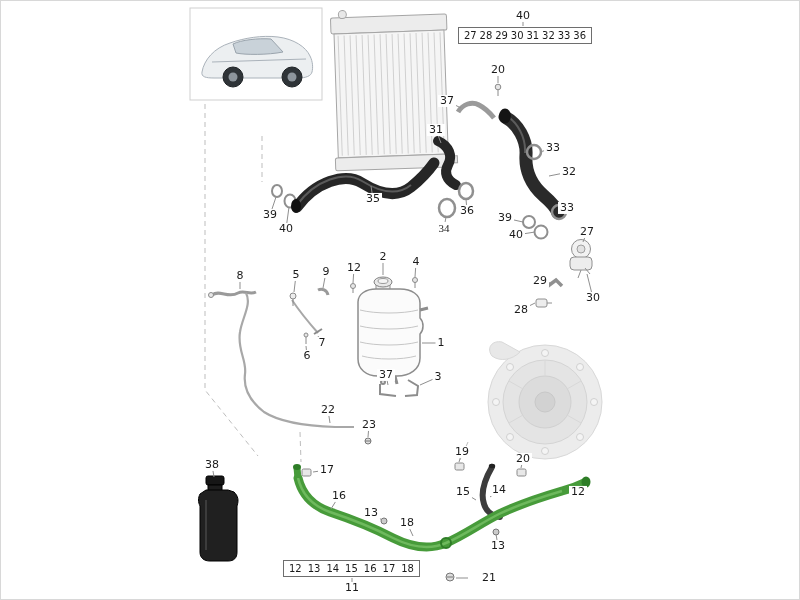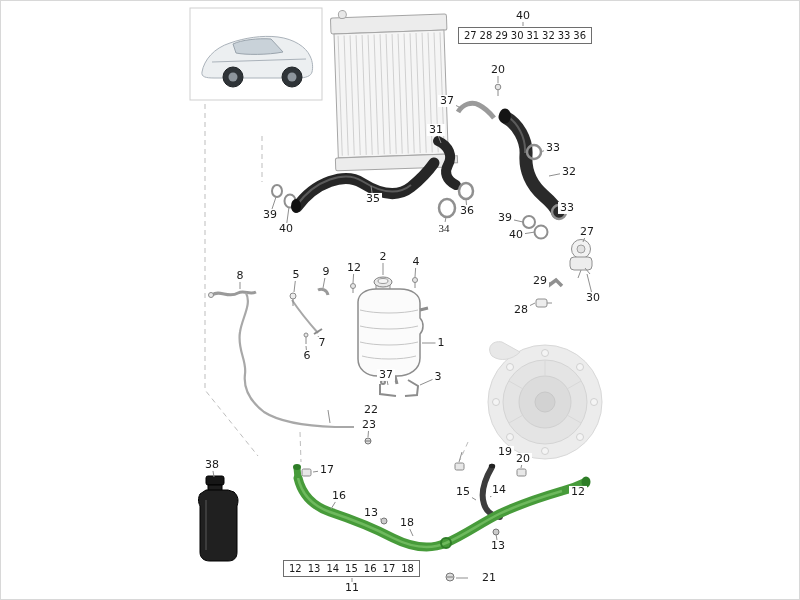--- a/index.html
+++ b/index.html
@@ -318,28 +318,28 @@
       <div class="callout" style="left: 296px; top: 275px;">5</div>
       <div class="callout" style="left: 326px; top: 272px;">9</div>
       <div class="callout" style="left: 354px; top: 268px;">12</div>
       <div class="callout" style="left: 383px; top: 257px;">2</div>
       <div class="callout" style="left: 416px; top: 262px;">4</div>
       <div class="callout" style="left: 441px; top: 343px;">1</div>
       <div class="callout" style="left: 307px; top: 356px;">6</div>
       <div class="callout" style="left: 322px; top: 343px;">7</div>
       <div class="callout" style="left: 386px; top: 375px;">37</div>
       <div class="callout" style="left: 438px; top: 377px;">3</div>
-      <div class="callout" style="left: 328px; top: 410px; margin-left: 43px;">22</div>
+      <div class="callout" style="left: 328px; top: 410px;">22</div>
       <div class="callout" style="left: 369px; top: 425px;">23</div>
       <div class="callout" style="left: 212px; top: 465px;">38</div>
       <div class="callout" style="left: 327px; top: 470px;">17</div>
       <div class="callout" style="left: 339px; top: 496px;">16</div>
       <div class="callout" style="left: 371px; top: 513px;">13</div>
       <div class="callout" style="left: 407px; top: 523px;">18</div>
-      <div class="callout" style="left: 462px; top: 452px; margin-left: 43px;">19</div>
+      <div class="callout" style="left: 462px; top: 452px;">19</div>
       <div class="callout" style="left: 463px; top: 492px;">15</div>
       <div class="callout" style="left: 499px; top: 490px;">14</div>
       <div class="callout" style="left: 523px; top: 459px;">20</div>
       <div class="callout" style="left: 578px; top: 492px;">12</div>
       <div class="callout" style="left: 498px; top: 546px;">13</div>
       <div class="callout" style="left: 468px; top: 578px; margin-left: 21px;">21</div>
       <div class="callout" style="left: 352px; top: 588px;">11</div>
     </div>
 </div>
 

